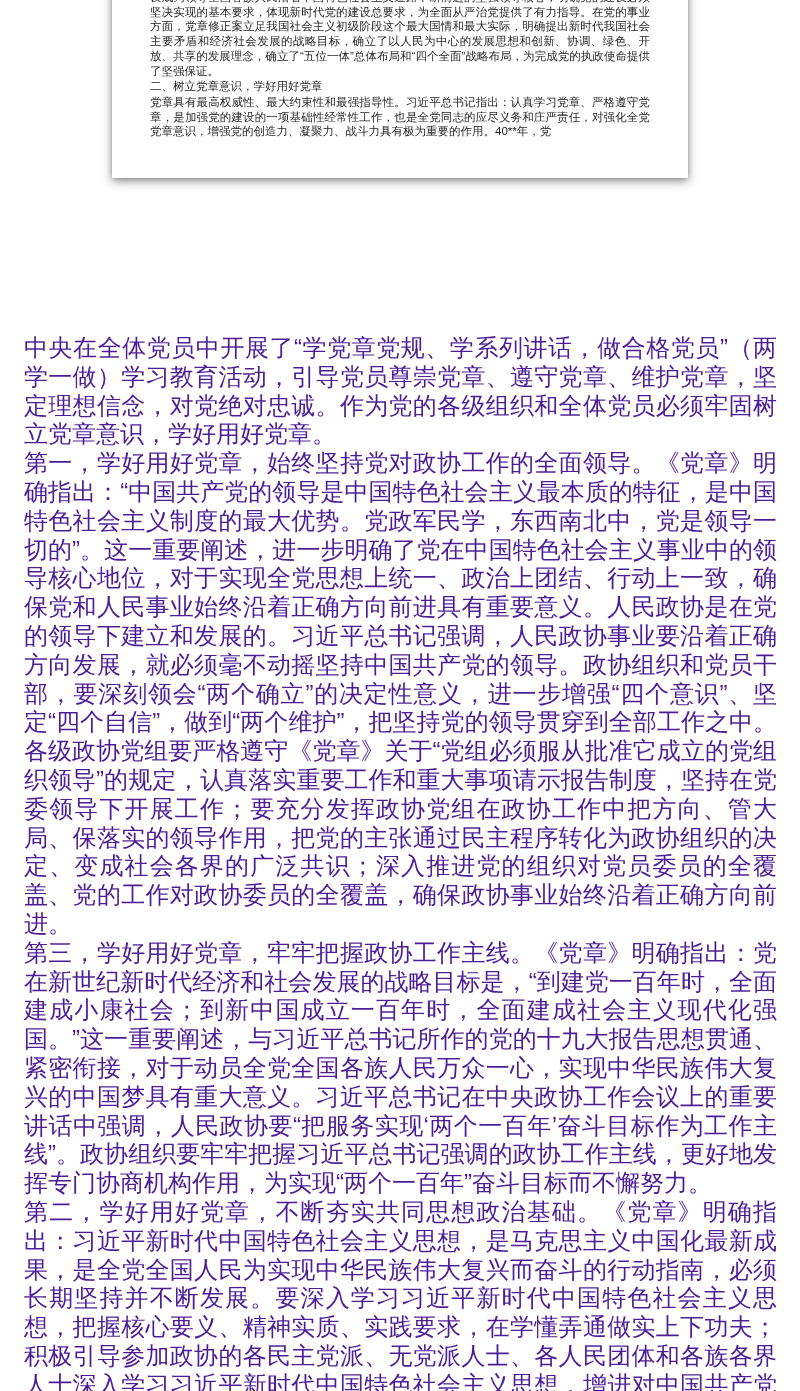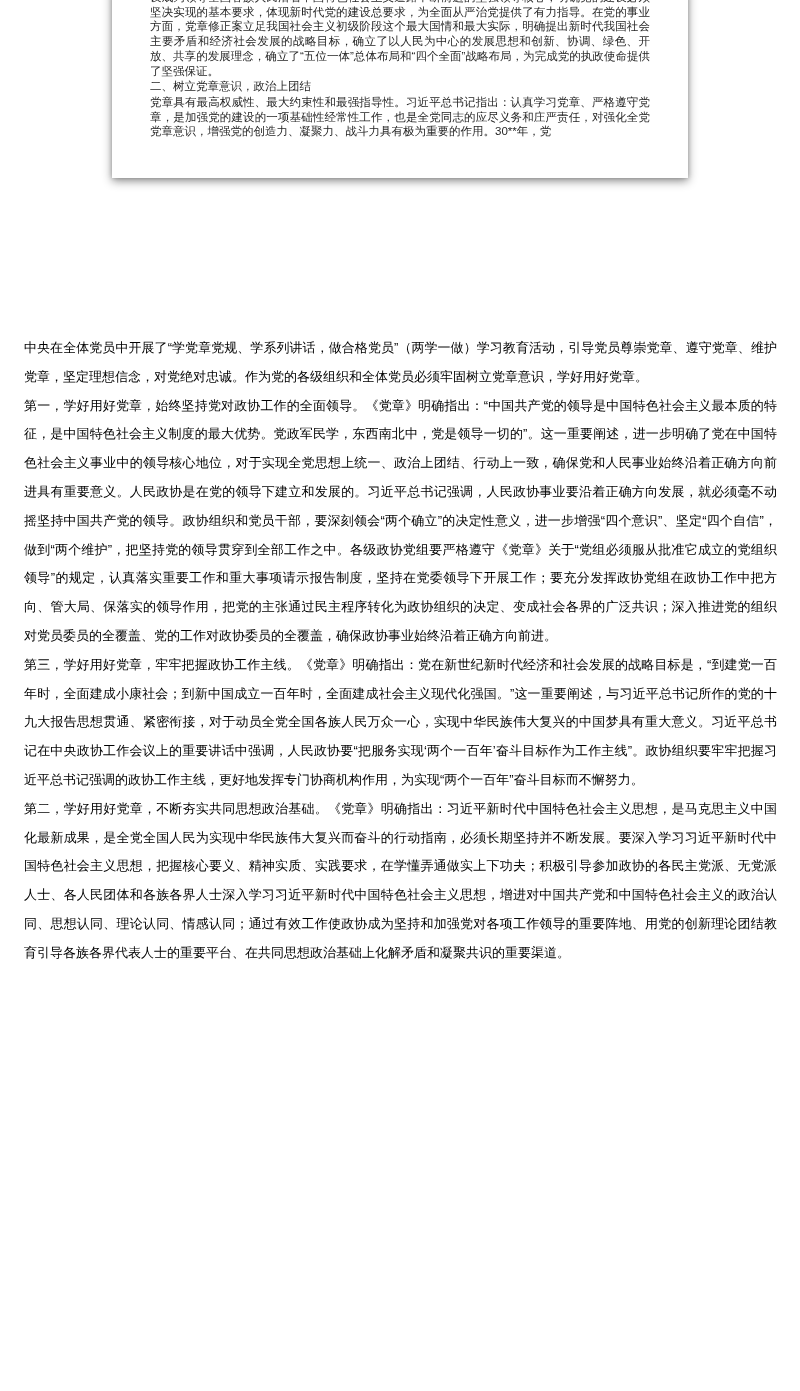--- a/index.html
+++ b/index.html
@@ -40,37 +40,37 @@
     margin-bottom: 1px;
   }
   
   .article {
     position: absolute;
     left: 24px;
     top: 334px;
     width: 753px;
   }
   .article p {
-    font-size: 13px;
+    font-size: 24px;
     line-height: 28.8px;
-    color: #000000;
+    color: #4c1d95;
     text-align: justify;
     text-justify: inter-ideograph;
     word-break: break-all;
   }
 </style>
 </head>
 <body>
 
 <div class="page">
 
   <div class="preview-card">
     <p class="pv">设成为领导全国各族人民沿着中国特色社会主义道路不断前进的坚强领导核心，明确党的建设必须坚决实现的基本要求，体现新时代党的建设总要求，为全面从严治党提供了有力指导。在党的事业方面，党章修正案立足我国社会主义初级阶段这个最大国情和最大实际，明确提出新时代我国社会主要矛盾和经济社会发展的战略目标，确立了以人民为中心的发展思想和创新、协调、绿色、开放、共享的发展理念，确立了“五位一体”总体布局和“四个全面”战略布局，为完成党的执政使命提供了坚强保证。</p>
-    <p class="pv pv-heading">二、树立党章意识，政治上团结</p>
-    <p class="pv">党章具有最高权威性、最大约束性和最强指导性。习近平总书记指出：认真学习党章、严格遵守党章，是加强党的建设的一项基础性经常性工作，也是全党同志的应尽义务和庄严责任，对强化全党党章意识，增强党的创造力、凝聚力、战斗力具有极为重要的作用。30**年，党</p>
+    <p class="pv pv-heading">二、树立党章意识，学好用好党章</p>
+    <p class="pv">党章具有最高权威性、最大约束性和最强指导性。习近平总书记指出：认真学习党章、严格遵守党章，是加强党的建设的一项基础性经常性工作，也是全党同志的应尽义务和庄严责任，对强化全党党章意识，增强党的创造力、凝聚力、战斗力具有极为重要的作用。40**年，党</p>
   </div>
 
   <div class="article">
     <p>中央在全体党员中开展了“学党章党规、学系列讲话，做合格党员”（两学一做）学习教育活动，引导党员尊崇党章、遵守党章、维护党章，坚定理想信念，对党绝对忠诚。作为党的各级组织和全体党员必须牢固树立党章意识，学好用好党章。</p>
     <p>第一，学好用好党章，始终坚持党对政协工作的全面领导。《党章》明确指出：“中国共产党的领导是中国特色社会主义最本质的特征，是中国特色社会主义制度的最大优势。党政军民学，东西南北中，党是领导一切的”。这一重要阐述，进一步明确了党在中国特色社会主义事业中的领导核心地位，对于实现全党思想上统一、政治上团结、行动上一致，确保党和人民事业始终沿着正确方向前进具有重要意义。人民政协是在党的领导下建立和发展的。习近平总书记强调，人民政协事业要沿着正确方向发展，就必须毫不动摇坚持中国共产党的领导。政协组织和党员干部，要深刻领会“两个确立”的决定性意义，进一步增强“四个意识”、坚定“四个自信”，做到“两个维护”，把坚持党的领导贯穿到全部工作之中。各级政协党组要严格遵守《党章》关于“党组必须服从批准它成立的党组织领导”的规定，认真落实重要工作和重大事项请示报告制度，坚持在党委领导下开展工作；要充分发挥政协党组在政协工作中把方向、管大局、保落实的领导作用，把党的主张通过民主程序转化为政协组织的决定、变成社会各界的广泛共识；深入推进党的组织对党员委员的全覆盖、党的工作对政协委员的全覆盖，确保政协事业始终沿着正确方向前进。</p>
     <p>第三，学好用好党章，牢牢把握政协工作主线。《党章》明确指出：党在新世纪新时代经济和社会发展的战略目标是，“到建党一百年时，全面建成小康社会；到新中国成立一百年时，全面建成社会主义现代化强国。”这一重要阐述，与习近平总书记所作的党的十九大报告思想贯通、紧密衔接，对于动员全党全国各族人民万众一心，实现中华民族伟大复兴的中国梦具有重大意义。习近平总书记在中央政协工作会议上的重要讲话中强调，人民政协要“把服务实现‘两个一百年’奋斗目标作为工作主线”。政协组织要牢牢把握习近平总书记强调的政协工作主线，更好地发挥专门协商机构作用，为实现“两个一百年”奋斗目标而不懈努力。</p>
     <p>第二，学好用好党章，不断夯实共同思想政治基础。《党章》明确指出：习近平新时代中国特色社会主义思想，是马克思主义中国化最新成果，是全党全国人民为实现中华民族伟大复兴而奋斗的行动指南，必须长期坚持并不断发展。要深入学习习近平新时代中国特色社会主义思想，把握核心要义、精神实质、实践要求，在学懂弄通做实上下功夫；积极引导参加政协的各民主党派、无党派人士、各人民团体和各族各界人士深入学习习近平新时代中国特色社会主义思想，增进对中国共产党和中国特色社会主义的政治认同、思想认同、理论认同、情感认同；通过有效工作使政协成为坚持和加强党对各项工作领导的重要阵地、用党的创新理论团结教育引导各族各界代表人士的重要平台、在共同思想政治基础上化解矛盾和凝聚共识的重要渠道。</p>
   </div>
 
 </div>

